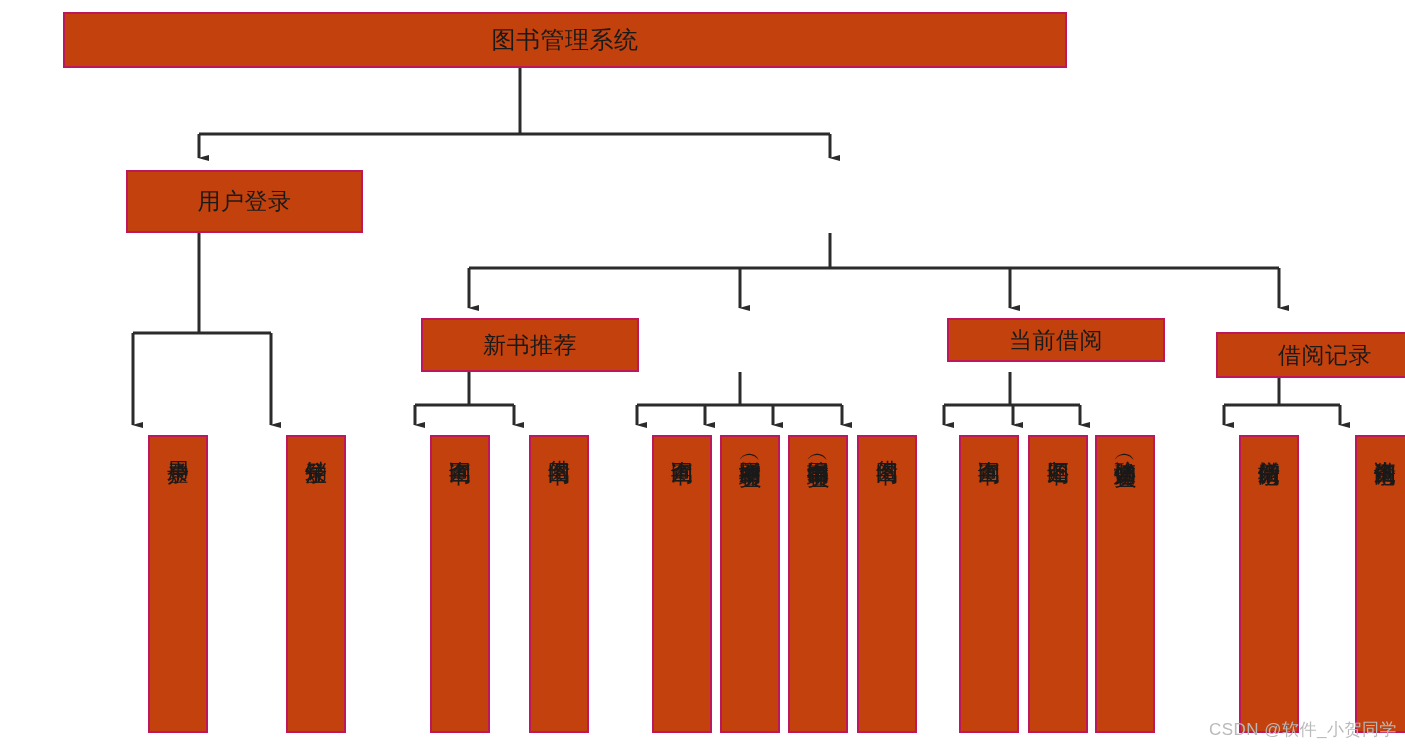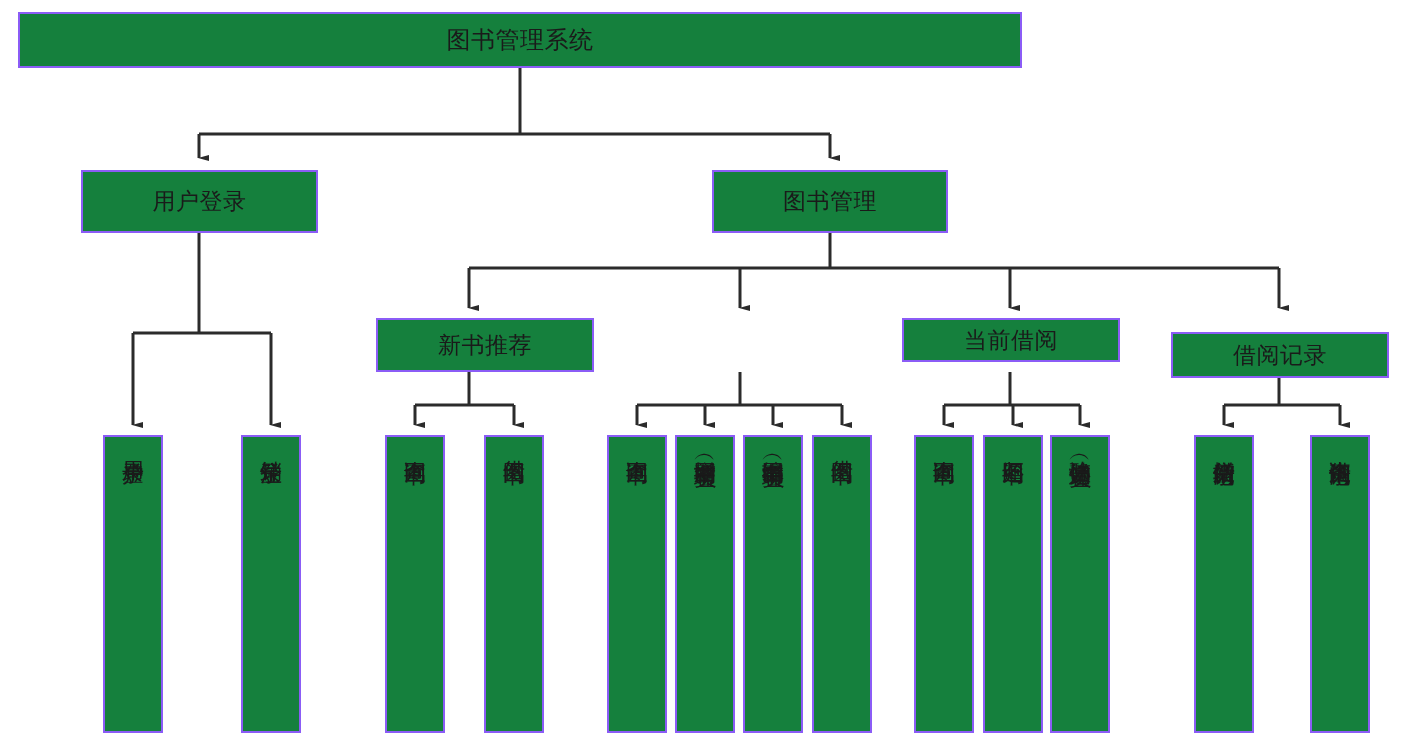--- a/index.html
+++ b/index.html
@@ -22,26 +22,27 @@
     position: absolute;
     left: 0;
     top: 0;
     width: 1405px;
     height: 747px;
     pointer-events: none;
   }
   .node {
     position: absolute;
     box-sizing: border-box;
-    border: 2px solid #8b5cf6;
-    background: #15803d;
+    border: 2px solid #be185d;
+    background: #c2410c;
     display: flex;
     align-items: center;
     justify-content: center;
     color: #1a1a1a;
+    margin-left: 45px;
   }
   .node .label {
     display: block;
     text-align: center;
     line-height: 1.05;
     white-space: nowrap;
   }
   
   .node.h .label {
     font-size: 23px;
@@ -135,23 +136,20 @@
   </svg>
 
   <div class="node h root" style="left:18px; top:12px; width:1004px; height:56px;">
     <span class="label">图书管理系统</span>
   </div>
 
   <div class="node h" style="left:81px; top:170px; width:237px; height:63px;">
     <span class="label">用户登录</span>
   </div>
 
-  <div class="node h" style="left:712px; top:170px; width:236px; height:63px;">
-    <span class="label">图书管理</span>
-  </div>
 
   <div class="node h" style="left:376px; top:318px; width:218px; height:54px;">
     <span class="label">新书推荐</span>
   </div>
 
 
   <div class="node h" style="left:902px; top:318px; width:218px; height:44px;">
     <span class="label">当前借阅</span>
   </div>
 
@@ -204,14 +202,15 @@
   </div>
 
   <div class="node v" style="left:1194px; top:435px; width:60px; height:298px;">
     <span class="label">新增借阅记录</span>
   </div>
 
   <div class="node v" style="left:1310px; top:435px; width:60px; height:298px;">
     <span class="label">查询借阅记录</span>
   </div>
 
+  <div class="watermark">CSDN @软件_小贺同学</div>
 
 </div>
 
 </body></html>

